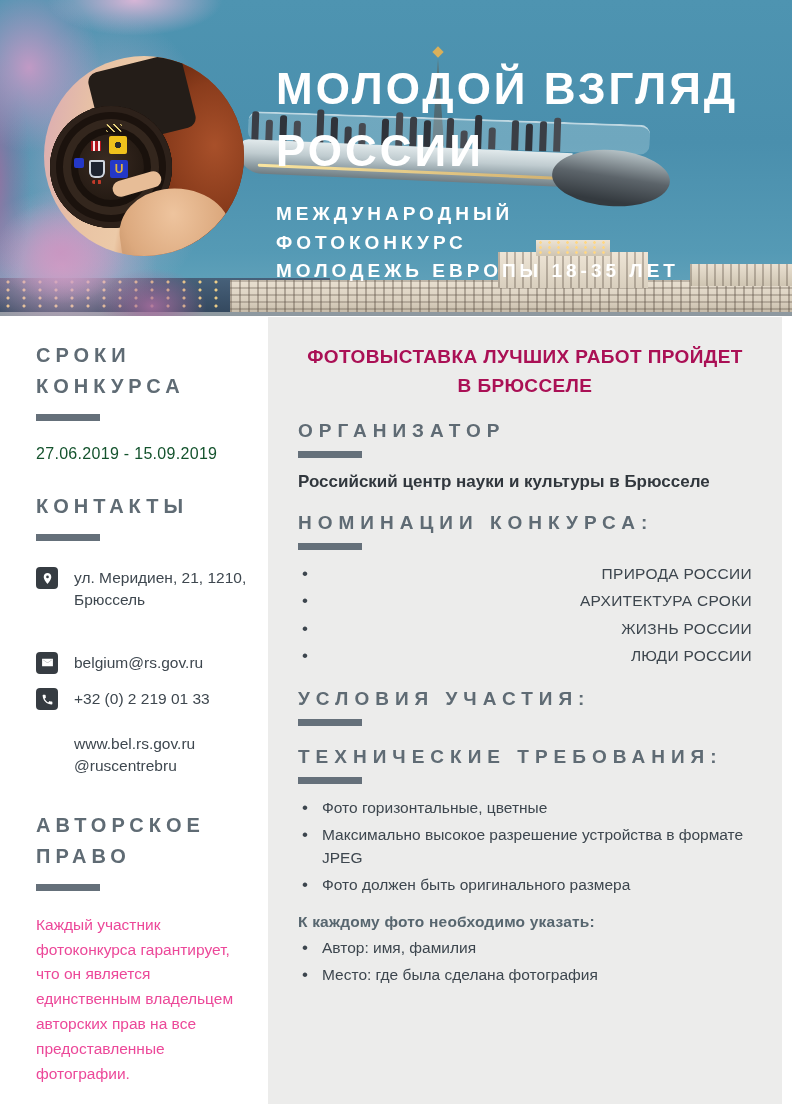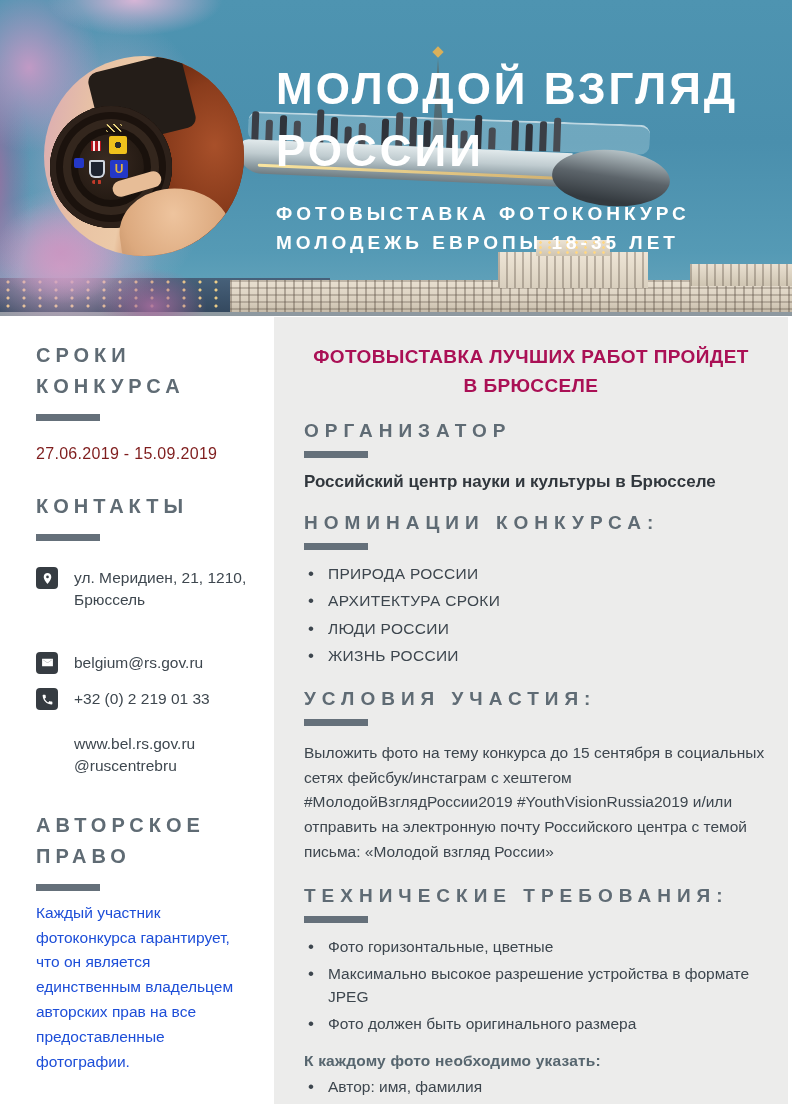--- a/index.html
+++ b/index.html
@@ -118,43 +118,43 @@
   
   .title { position:absolute; left:276px; top:58px; width:520px; color:#fff; font-weight:bold;
     font-size:44px; letter-spacing:3px; line-height:1.42; }
   .subtitle { position:absolute; left:276px; top:200px; width:430px; color:#fff; font-weight:bold;
     font-size:19px; letter-spacing:4px; line-height:1.5; }
 
   
   .sidebar { position:absolute; left:36px; top:340px; width:212px; color:#3e474f; }
   .side-h { color:#5f6b74; font-weight:bold; font-size:20px; letter-spacing:5px; line-height:1.55; }
   .bar { width:64px; height:7px; background:#65707a; margin-top:12px; }
-  .dates-value { margin-top:24px; font-size:16px; color:#7f1d1d; letter-spacing:.3px; }
+  .dates-value { margin-top:24px; font-size:16px; color:#14532d; letter-spacing:.3px; }
   .contacts-h { margin-top:28px; }
   .contact-row { display:flex; align-items:flex-start; gap:16px; margin-top:26px; font-size:15.5px; line-height:1.45; color:#3e474f; }
   .contact-row.tight { margin-top:14px; }
   .cicon { flex:0 0 22px; width:22px; height:22px; background:#363c42; border-radius:4px;
     display:flex; align-items:center; justify-content:center; }
   .cicon svg { width:13px; height:13px; fill:#fff; }
   .cicon-spacer { flex:0 0 22px; }
   .copy-h { margin-top:32px; }
-  .copy-text { margin-top:10px; font-size:15.5px; line-height:1.6; color:#1d4ed8; }
-
-  
-  .panel { position:absolute; left:274px; top:317px; width:514px; height:787px;
+  .copy-text { margin-top:22px; font-size:15.5px; line-height:1.6; color:#ec4899; }
+
+  
+  .panel { position:absolute; left:268px; top:317px; width:514px; height:787px;
     background:#ececeb; padding:26px 30px 20px 30px; }
   .banner { text-align:center; color:#aa1055; font-weight:bold; font-size:19px; line-height:1.5; letter-spacing:.4px; }
   .main-h { color:#5f6b74; font-weight:bold; font-size:19px; letter-spacing:6px; margin-top:20px; }
   .panel .bar { margin-top:9px; }
   .org-name { margin-top:14px; font-weight:bold; font-size:17px; color:#31373d; }
   ul.blist { list-style:none; margin-top:13px; }
   ul.blist li { position:relative; padding-left:24px; margin-bottom:5px;
     font-size:15.5px; line-height:1.45; color:#3d464e; }
   ul.blist li::before { content:"\2022"; position:absolute; left:4px; top:-1px; color:#3d464e; font-size:17px; }
-  ul.noms li { letter-spacing:.3px; }
+  ul.noms li { letter-spacing:.3px;text-align:right; }
   .cond-text { margin-top:15px; font-size:15.5px; line-height:1.6; color:#3d464e; width:462px; }
   .photo-h { margin-top:16px; font-weight:bold; font-size:15.5px; color:#57666f; letter-spacing:.2px; }
   .photo-list { margin-top:6px !important; width:470px; }
 </style>
 </head>
 <body>
 
 <div class="poster">
 
   <div class="header">
@@ -211,21 +211,21 @@
           <div class="sq sq-blue-u">U</div>
           <div class="sq sq-dots"></div>
         </div>
       </div>
       <div class="finger"></div>
       <div class="hand"></div>
     </div>
 
     <div class="title">МОЛОДОЙ ВЗГЛЯД РОССИИ</div>
     <div class="subtitle">
-      <div>ФОТОВЫСТАВКА ФОТОКОНКУРС</div>
+      <div>МЕЖДУНАРОДНЫЙ ФОТОКОНКУРС</div>
       <div>МОЛОДЕЖЬ ЕВРОПЫ 18-35 ЛЕТ</div>
     </div>
   </div>
 
   <div class="sidebar">
 
     <div>
       <div class="side-h">СРОКИ КОНКУРСА</div>
       <div class="bar"></div>
       <div class="dates-value">27.06.2019 - 15.09.2019</div>
@@ -288,29 +288,28 @@
       <div class="bar"></div>
       <div class="org-name">Российский центр науки и культуры в Брюсселе</div>
     </div>
 
     <div>
       <div class="main-h">НОМИНАЦИИ КОНКУРСА:</div>
       <div class="bar"></div>
       <ul class="blist noms">
           <li>ПРИРОДА РОССИИ</li>
           <li>АРХИТЕКТУРА СРОКИ</li>
+          <li>ЖИЗНЬ РОССИИ</li>
           <li>ЛЮДИ РОССИИ</li>
-          <li>ЖИЗНЬ РОССИИ</li>
         </ul>
     </div>
 
     <div>
       <div class="main-h">УСЛОВИЯ УЧАСТИЯ:</div>
       <div class="bar"></div>
-      <div class="cond-text">Выложить фото на тему конкурса до 15 сентября в социальных сетях фейсбук/инстаграм с хештегом #МолодойВзглядРоссии2019 #YouthVisionRussia2019 и/или отправить на электронную почту Российского центра с темой письма: «Молодой взгляд России»</div>
     </div>
 
     <div>
       <div class="main-h">ТЕХНИЧЕСКИЕ ТРЕБОВАНИЯ:</div>
       <div class="bar"></div>
       <ul class="blist">
           <li>Фото горизонтальные, цветные</li>
           <li>Максимально высокое разрешение устройства в формате JPEG</li>
           <li>Фото должен быть оригинального размера</li>
         </ul>

